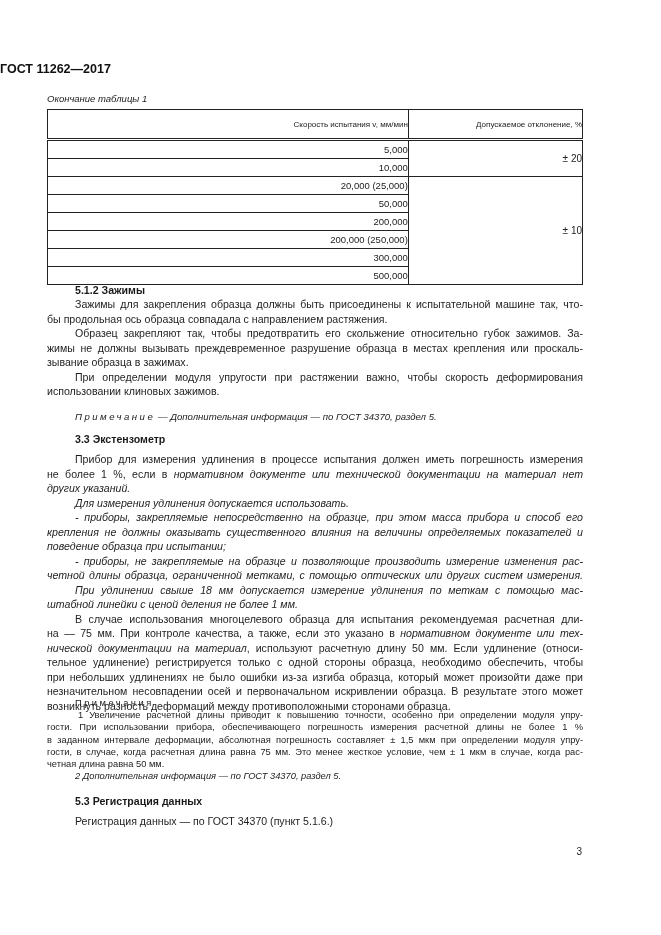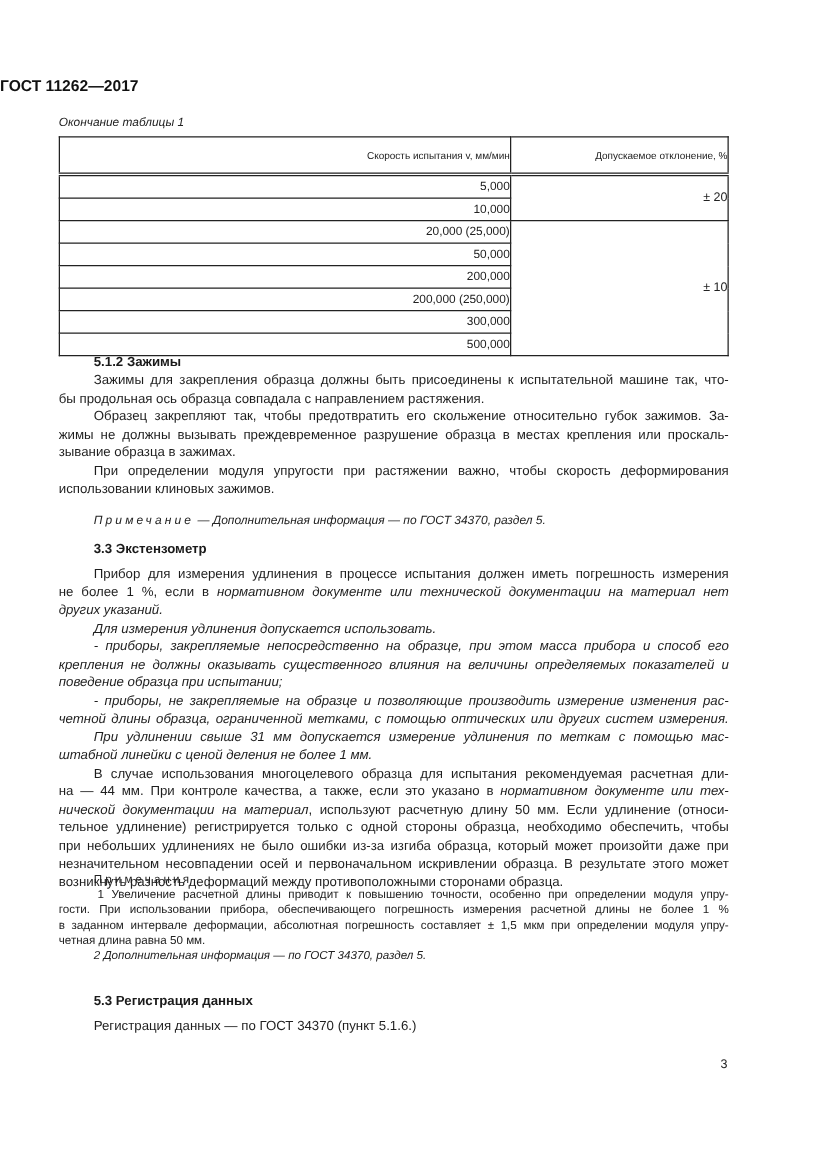--- a/index.html
+++ b/index.html
@@ -92,36 +92,37 @@
 <div class="p" style="top:452px">
   <span class="ln ind">Прибор для измерения удлинения в процессе испытания должен иметь погрешность измерения</span>
   <span class="ln"><span>не более 1 %, если в </span><span class="it">нормативном документе или технической документации на материал нет</span></span>
   <span class="ln last it">других указаний.</span>
   <span class="ln last ind it">Для измерения удлинения допускается использовать.</span>
   <span class="ln ind it">- приборы, закрепляемые непосредственно на образце, при этом масса прибора и способ его</span>
   <span class="ln it">крепления не должны оказывать существенного влияния на величины определяемых показателей и</span>
   <span class="ln last it">поведение образца при испытании;</span>
   <span class="ln ind it">- приборы, не закрепляемые на образце и позволяющие производить измерение изменения рас-</span>
   <span class="ln it">четной длины образца, ограниченной метками, с помощью оптических или других систем измерения.</span>
-  <span class="ln ind it">При удлинении свыше 31 мм допускается измерение удлинения по меткам с помощью мас-</span>
+  <span class="ln ind it">При удлинении свыше 18 мм допускается измерение удлинения по меткам с помощью мас-</span>
   <span class="ln last it">штабной линейки с ценой деления не более 1 мм.</span>
   <span class="ln ind">В случае использования многоцелевого образца для испытания рекомендуемая  расчетная дли-</span>
-  <span class="ln"><span>на — 44 мм. При контроле качества, а также, если это указано в </span><span class="it">нормативном документе или тех-</span></span>
+  <span class="ln"><span>на — 75 мм. При контроле качества, а также, если это указано в </span><span class="it">нормативном документе или тех-</span></span>
   <span class="ln"><span class="it">нической документации на материал</span><span>, используют расчетную длину 50 мм. Если удлинение (относи-</span></span>
   <span class="ln">тельное удлинение) регистрируется только с одной стороны образца, необходимо обеспечить, чтобы</span>
   <span class="ln">при небольших удлинениях не было ошибки из-за изгиба образца, который может произойти даже при</span>
   <span class="ln">незначительном несовпадении осей и первоначальном искривлении образца. В результате этого может</span>
   <span class="ln last">возникнуть разность деформаций между противоположными сторонами образца.</span>
 </div>
 
 <div class="note" style="top:697px">
   <span class="ln last spaced" style="padding-left:28px">Примечания</span>
   <span class="ln" style="padding-left:31px">1 Увеличение расчетной длины приводит к повышению точности, особенно при определении модуля упру-</span>
   <span class="ln">гости. При использовании прибора, обеспечивающего погрешность измерения расчетной длины не более 1 %</span>
   <span class="ln">в заданном интервале деформации, абсолютная погрешность составляет ± 1,5 мкм при определении модуля упру-</span>
+  <span class="ln">гости, в случае, когда расчетная длина равна 75 мм. Это менее жесткое условие, чем ± 1 мкм в случае, когда рас-</span>
   <span class="ln last">четная длина равна 50 мм.</span>
   <span class="ln last it" style="padding-left:28px">2 Дополнительная информация — по ГОСТ 34370, раздел 5.</span>
 </div>
 
 <div class="h" style="top:795px">5.3 Регистрация данных</div>
 <div class="abs" style="left:75px; top:815px; font-size:10.6px; color:#1e1e1e;">Регистрация данных — по ГОСТ 34370 (пункт 5.1.6.)</div>
 
 <div class="abs pnum">3</div>
 
 </body></html>

